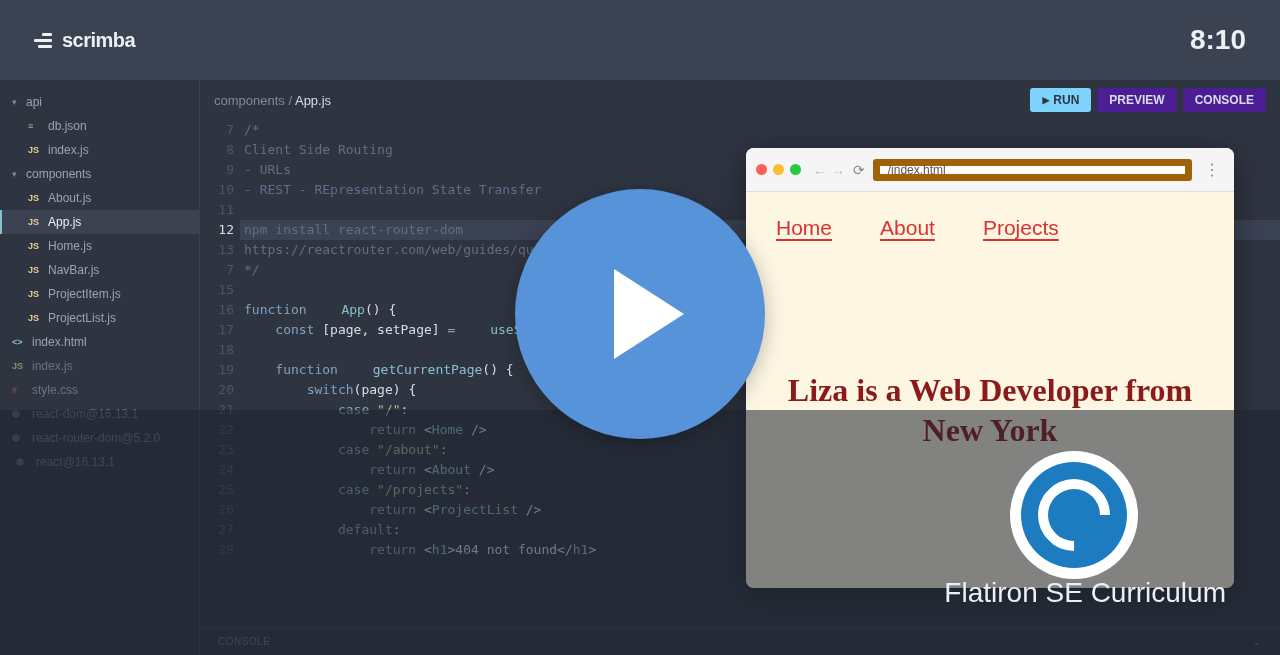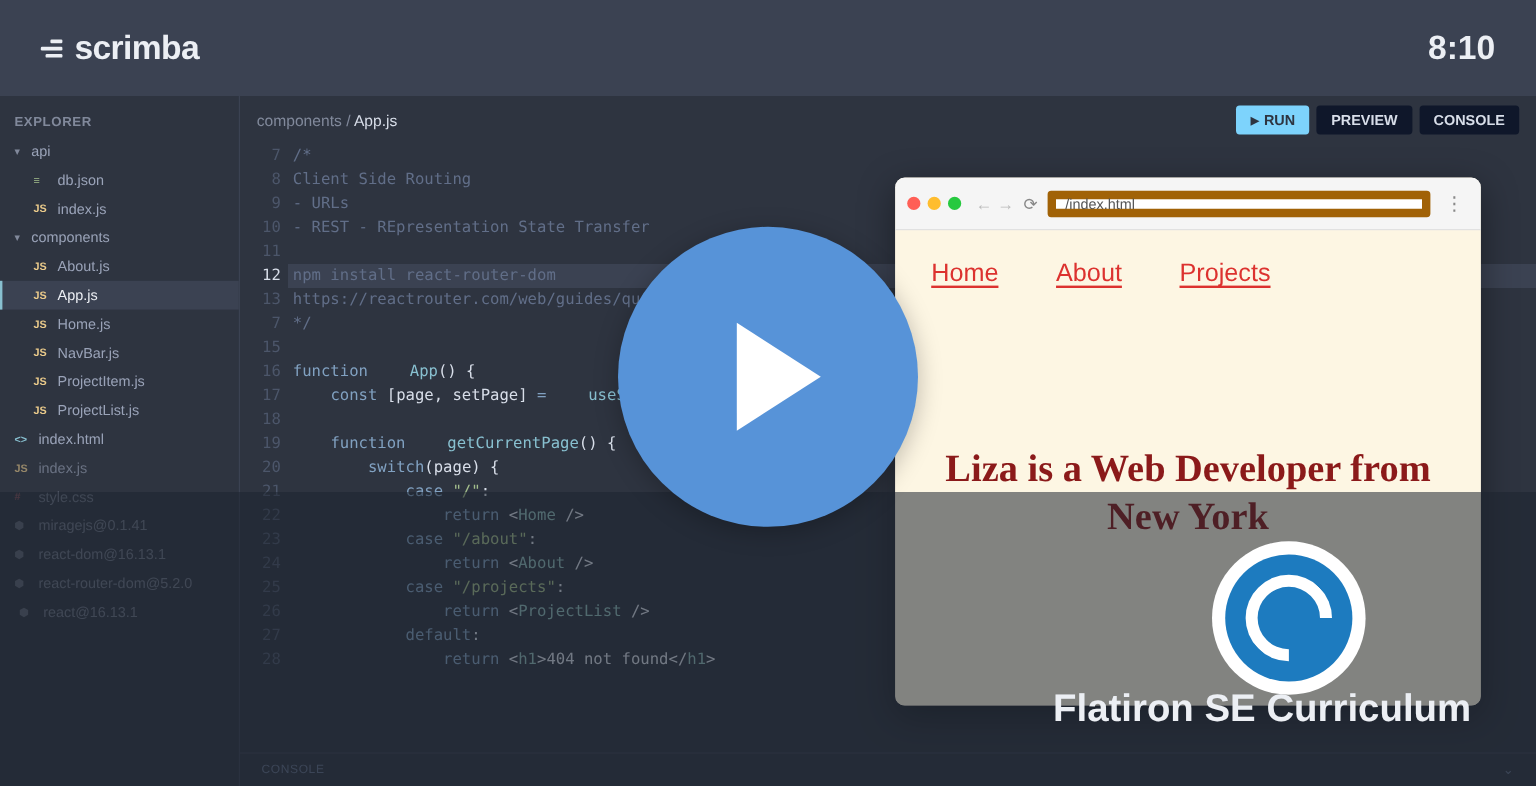--- a/index.html
+++ b/index.html
@@ -17,21 +17,21 @@
       background: #3b4252;
       display: flex;
       align-items: center;
       justify-content: space-between;
       padding: 0 34px;
     }
     .logo {
       display: flex;
       align-items: center;
       gap: 10px;
-      font-size: 28px;
+      font-size: 20px;
       font-weight: 700;
       color: #eceff4;
       letter-spacing: -0.5px;
     }
     .logo-mark { display: flex; flex-direction: column; gap: 3px; }
     .logo-mark span { display: block; height: 3px; background: #eceff4; border-radius: 1px; }
     .logo-mark span:nth-child(1) { width: 10px; margin-left: 8px; }
     .logo-mark span:nth-child(2) { width: 18px; }
     .logo-mark span:nth-child(3) { width: 14px; margin-left: 4px; }
     .timer { font-size: 28px; font-weight: 700; color: #eceff4; }
@@ -90,21 +90,21 @@
     .breadcrumb { font-size: 13px; color: #81899b; }
     .breadcrumb .current { color: #d8dee9; }
     .topbar-buttons { display: flex; gap: 6px; }
     .btn {
       padding: 5px 12px;
       font-size: 12px;
       font-weight: 600;
       border: none;
       border-radius: 3px;
       cursor: pointer;
-      background: #0f172a;
+      background: #4c1d95;
       color: #d8dee9;
       display: flex;
       align-items: center;
       gap: 4px;
     }
     .btn.run { background: #7dd3fc; color: #2e3440; }
     .btn.run::before { content: "▶"; font-size: 9px; }
 
     .code-wrap { flex: 1; display: flex; font-family: "SF Mono", Monaco, Consolas, monospace; font-size: 13px; line-height: 20px; overflow: hidden; }
     .gutter { width: 44px; text-align: right; padding-right: 10px; color: #4c566a; user-select: none; }
@@ -226,22 +226,22 @@
       width: 72px; height: 72px; border-radius: 50%;
       border: 10px solid #fff;
       border-bottom-color: transparent;
       transform: rotate(-45deg);
     }
 
     .footer-text {
       position: absolute;
       right: 54px;
       bottom: 46px;
-      font-size: 32px;
-      font-weight: 700;
+      font-size: 28px;
+      font-weight: 400;
       color: #eceff4;
     }
 
     .play-button {
       position: absolute;
       left: 50%;
       top: 48%;
       transform: translate(-50%, -50%);
       width: 250px;
       height: 250px;
@@ -272,21 +272,20 @@
         <span></span>
       </div>
     <span>scrimba</span>
   </div>
   <div class="timer">8:10</div>
 </div>
 
 <div class="main">
 
   <div class="sidebar">
-    <div class="sidebar-heading">EXPLORER</div>
 
     <div class="tree-item folder">
       <span class="caret">▾</span>
       <span>api</span>
     </div>
     <div class="tree-item file">
       <span class="file-icon json">≡</span>
       <span>db.json</span>
     </div>
     <div class="tree-item file">
@@ -330,24 +329,20 @@
     <div class="sidebar-section dimmed">
       <div class="tree-item file" style="padding-left:12px">
         <span class="file-icon js">JS</span>
         <span>index.js</span>
       </div>
       <div class="tree-item file" style="padding-left:12px">
         <span class="file-icon css">#</span>
         <span>style.css</span>
       </div>
 
-      <div class="tree-item file" style="padding-left:12px">
-        <span class="file-icon lock">⬢</span>
-        <span>miragejs@0.1.41</span>
-      </div>
       <div class="tree-item file" style="padding-left:12px">
         <span class="file-icon lock">⬢</span>
         <span>react-dom@16.13.1</span>
       </div>
       <div class="tree-item file" style="padding-left:12px">
         <span class="file-icon lock">⬢</span>
         <span>react-router-dom@5.2.0</span>
       </div>
       <div class="tree-item file" style="padding-left:16px">
         <span class="file-icon lock">⬢</span>

